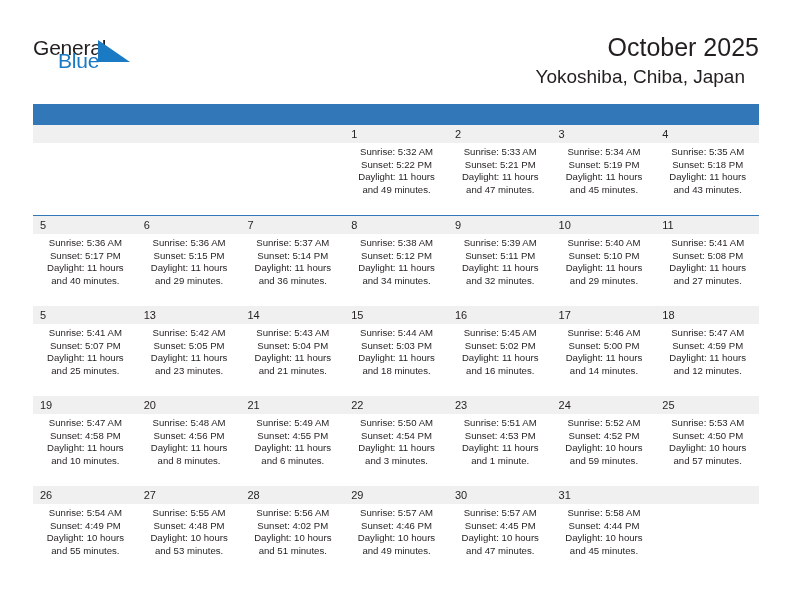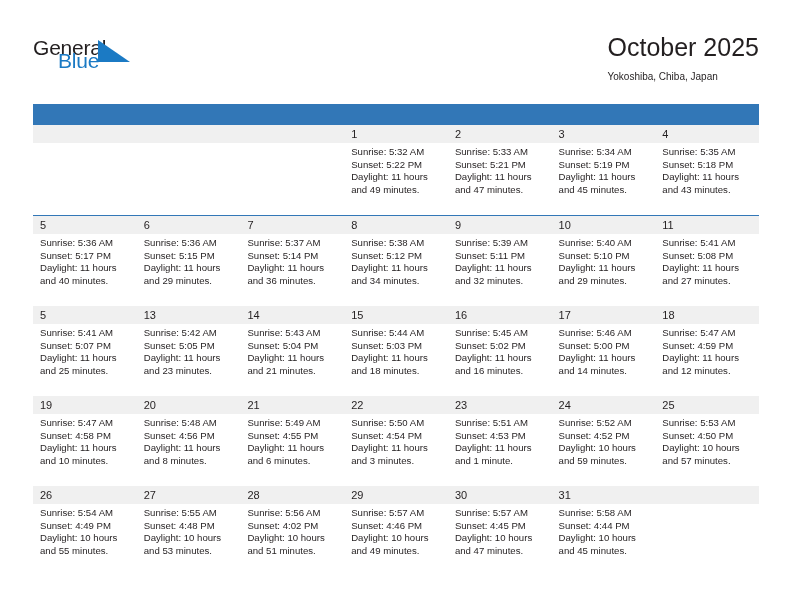--- a/index.html
+++ b/index.html
@@ -58,35 +58,35 @@
     left: 65px;
     top: 4px;
     width: 32px;
     height: 22px;
   }
 
   .title-block {
     position: absolute;
     right: 33px;
     top: 32px;
-    text-align: left;
+    text-align: right;
   }
   .cal-title {
     font-size: 25px;
     color: #231f20;
     line-height: 30px;
     font-weight: normal;
     margin: 0;
     font-family: "Liberation Sans", sans-serif;
   }
   .cal-subtitle {
-    font-size: 10px;
+    font-size: 19px;
     color: #231f20;
     line-height: 18px;
-    margin: 6px 4px 0 0;
+    margin: 6px 14px 0 0;
     font-family: "Liberation Sans", sans-serif;
   }
 
   
   .calendar {
     position: absolute;
     left: 33px;
     top: 104px;
     width: 726px;
   }
@@ -127,20 +127,21 @@
     font-size: 11px;
     line-height: 18px;
     color: #231f20;
   }
   .day-cell.empty .day-num-band { background: #f0f0f0; }
   .day-body {
     padding: 3px 6px 0 7px;
     font-size: 9.6px;
     line-height: 12.6px;
     color: #231f20;
+    text-align: center;
   }
   .day-body div { white-space: nowrap; }
 </style>
 </head>
 <body>
 
 <div class="page">
 
   <div class="header">
 

